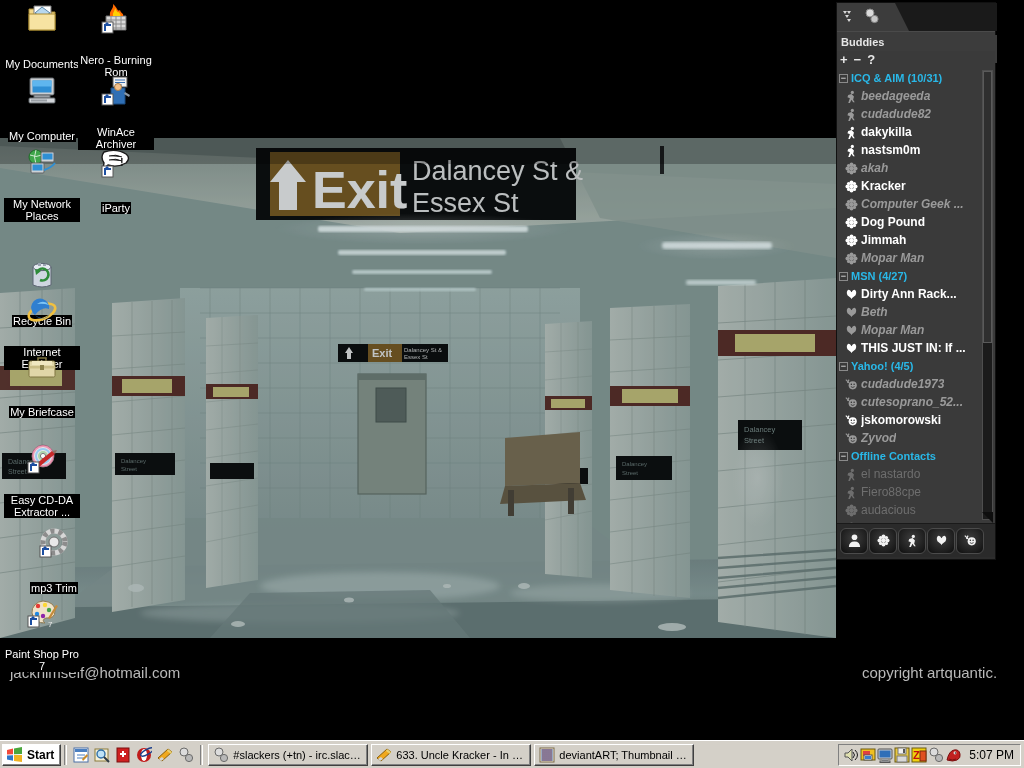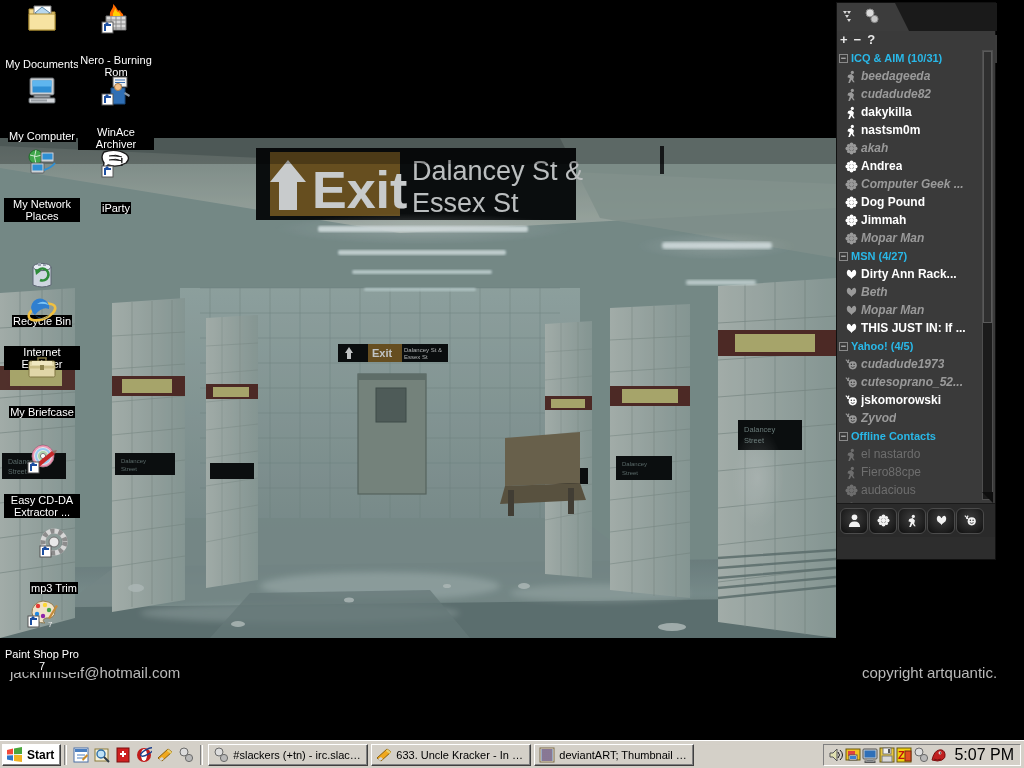--- a/index.html
+++ b/index.html
@@ -164,21 +164,21 @@
 
   #tray {
     height: 22px; margin-right: 3px; padding: 0 4px; display: flex;
     align-items: center; gap: 2px;
     border-top: 1px solid #808080; border-left: 1px solid #808080;
     border-right: 1px solid #ffffff; border-bottom: 1px solid #ffffff;
     background: #d4d0c8;
   }
   .tray-icon { width: 16px; height: 16px; position: relative; }
   #clock {
-    font-size: 16px; color: #000; margin-left: 6px; padding-right: 2px;
+    font-size: 12px; color: #000; margin-left: 6px; padding-right: 2px;
     font-family: "Liberation Sans", sans-serif;
   }
 </style>
 </head>
 <body>
 
 <div id="screen">
 
   <div id="wallpaper">
     <svg id="wall-svg" viewBox="0 0 836 500" preserveAspectRatio="none">
@@ -551,20 +551,23 @@
       <svg class="chevrons" viewBox="0 0 86 28">
         <g fill="#3c3c3c">
           <polygon points="0,0 16,0 30,28 14,28"></polygon>
           <polygon points="22,0 38,0 52,28 36,28"></polygon>
           <polygon points="44,0 60,0 74,28 58,28"></polygon>
           <polygon points="66,0 86,0 86,28 80,28"></polygon>
         </g>
       </svg>
     </div>
 
+    <div id="bw-menubar">
+      <span class="mtitle">Buddies</span>
+    </div>
 
     <div id="bw-toolbar">
       <span class="tbtn">+</span>
       <span class="tbtn">−</span>
       <span class="tbtn">?</span>
     </div>
 
     <div id="bw-list">
       <div id="bw-listitems">
           <div class="grp">
@@ -634,21 +637,21 @@
                   <circle cx="8" cy="13" r="2.4"></circle>
                   <circle cx="3" cy="8" r="2.4"></circle>
                   <circle cx="13" cy="8" r="2.4"></circle>
                   <circle cx="4.4" cy="4.4" r="2"></circle>
                   <circle cx="11.6" cy="11.6" r="2"></circle>
                   <circle cx="11.6" cy="4.4" r="2"></circle>
                   <circle cx="4.4" cy="11.6" r="2"></circle>
                 </g>
               </svg>
             </span>
-            <span class="bname">Andrea</span>
+            <span class="bname">Kracker</span>
           </div>
           <div class="buddy idle">
             <span class="bicon">
               <svg width="13" height="13" viewBox="0 0 16 16" style="display:block">
                 <g fill="#9a9a9a">
                   <circle cx="8" cy="8" r="3"></circle>
                   <circle cx="8" cy="3" r="2.4"></circle>
                   <circle cx="8" cy="13" r="2.4"></circle>
                   <circle cx="3" cy="8" r="2.4"></circle>
                   <circle cx="13" cy="8" r="2.4"></circle>

